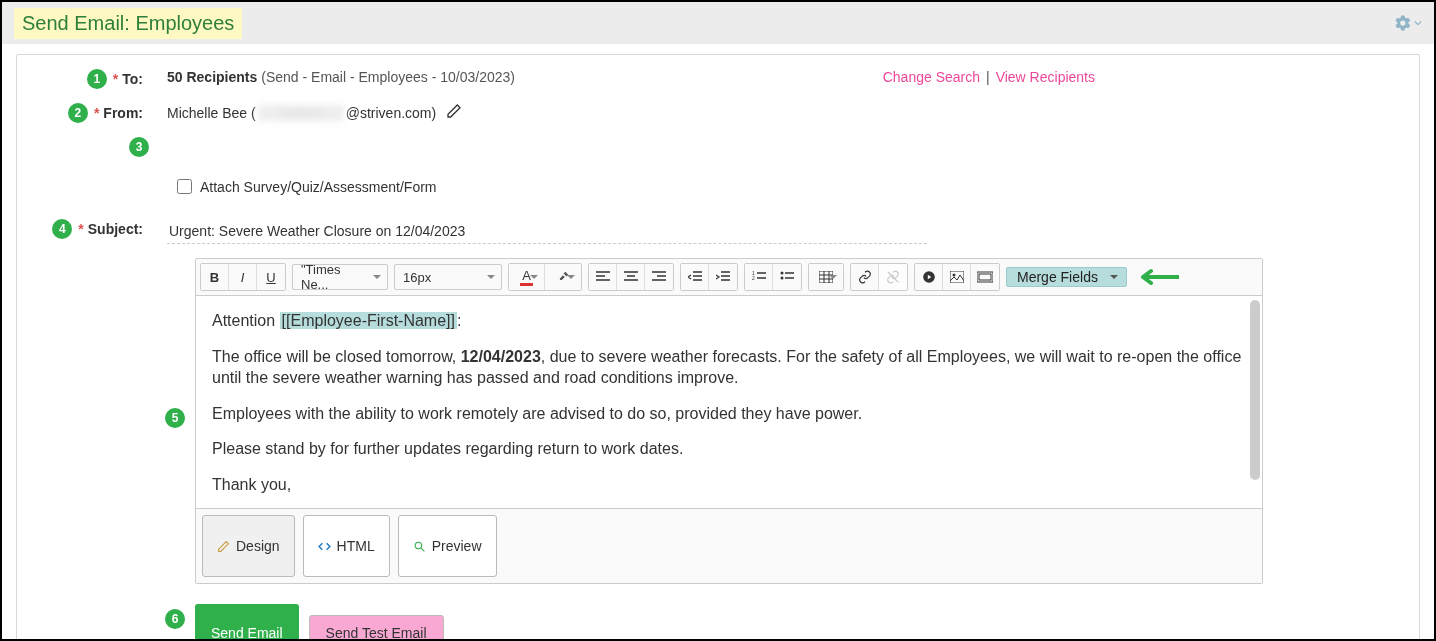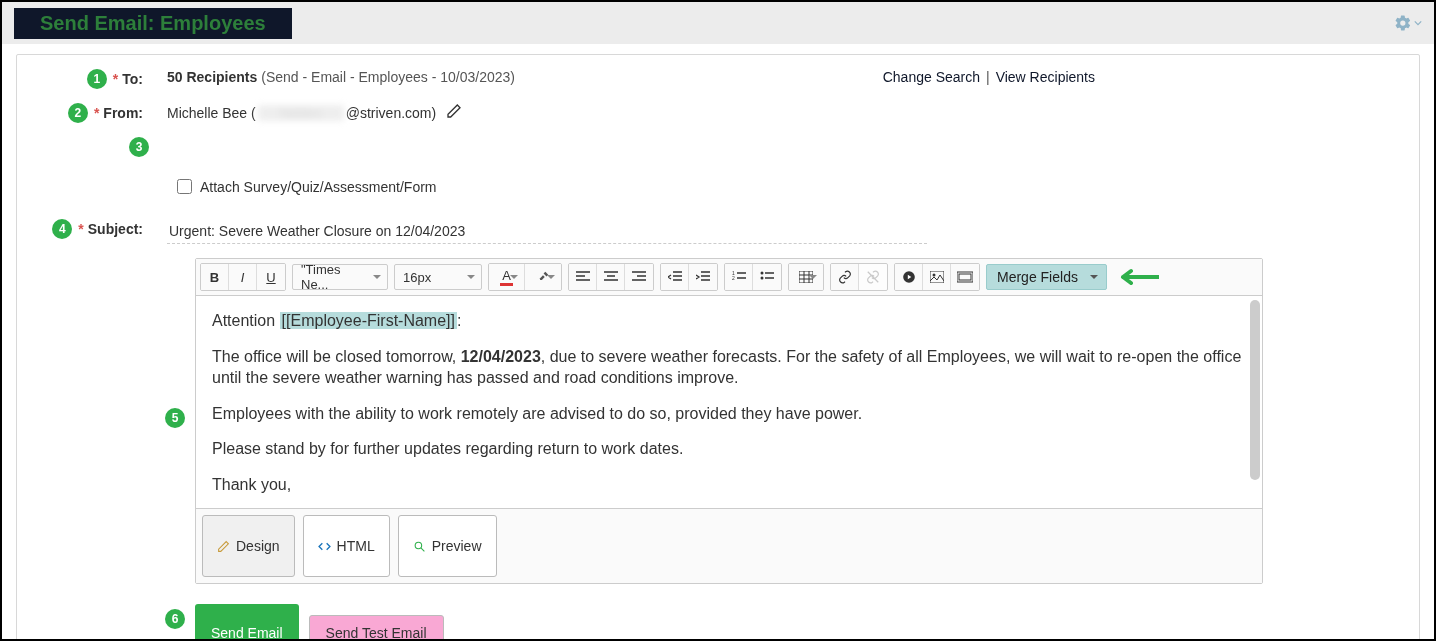--- a/index.html
+++ b/index.html
@@ -16,25 +16,25 @@
   }
   .topbar {
     background: #ececec;
     padding: 0 12px;
     height: 42px;
     display: flex;
     align-items: center;
     justify-content: space-between;
   }
   .title-hl {
-    background: #0f172a;
+    background: #fef9c3;
     color: #2d7f3a;
-    font-weight: 700;
+    font-weight: 400;
     font-size: 20px;
-    padding: 4px 26px;
+    padding: 4px 8px;
     display: inline-block;
   }
   .gear {
     color: #7fa9c0;
     display: flex;
     align-items: center;
     gap: 2px;
     cursor: pointer;
   }
   .panel {
@@ -53,21 +53,21 @@
     margin-right: 6px; flex: 0 0 20px;
   }
   .marker-col { width: 110px; display:flex; justify-content:flex-end; align-items:center; padding-right:6px;}
   .req { color: #d9534f; margin-right: 4px; font-weight:700;}
   .lbl { font-weight: 700; color: #333; text-align: right; }
   .val-col { flex: 1; display:flex; align-items:center; }
   .to-bold { font-weight: 700; margin-right:4px;}
   .to-rest { color: #555; }
   .right-links { position:absolute; right: 302px; top: 0; display: flex; align-items:center;}
   .row1 { position: relative; }
-  .link { color: #0f172a; cursor:pointer;}
+  .link { color: #ec4899; cursor:pointer;}
   .sep { margin: 0 6px; color:#555;}
   .edit-icon { margin-left: 10px; color:#444; cursor:pointer; }
   .blurred { filter: blur(3px); background:#eee; border-radius:3px; padding:0 22px; margin:0 2px; color:#ddd;}
   .chk { margin-right:8px; width:15px; height:15px;}
   .subject-input {
     border:none; border-bottom:1px dashed #ccc; width: 760px;
     font-size:14px; padding:4px 2px; outline:none; color:#333;
     font-family: inherit;
   }
   .editor-wrap { margin-left: 156px; border:1px solid #ccc; border-radius:2px; width: 1068px; position:relative;}
@@ -81,21 +81,21 @@
   .tbtn:last-child { border-right:none;}
   .tselect {
     height:26px; border:1px solid #ccc; background:#fafafa; padding:0 18px 0 8px;
     font-size:13px; cursor:pointer; display:flex; align-items:center; position:relative; border-radius:2px;
   }
   .tselect::after, .tbtn.dd::after {
     content:""; position:absolute; right:6px; top:50%; margin-top:-2px;
     border:4px solid transparent; border-top-color:#888;
   }
   .merge-btn {
-    background:#b6dcdc; border:1px solid #9cc; height:26px;
+    background:#b6dcdc; border:1px solid #9cc; height:20px;
     padding:0 28px 0 10px; font-size:14px; color:#222;
     display:flex; align-items:center; cursor:pointer; border-radius:2px; position:relative;
   }
   .merge-btn::after {
     content:""; position:absolute; right:8px; top:50%; margin-top:-2px;
     border:4px solid transparent; border-top-color:#555;
   }
   .arrow-ind {
     position:absolute; right:-52px; top:50%; transform:translateY(-50%);
   }
@@ -197,21 +197,21 @@
               <b>B</b>
             </div>
           <div class="tbtn">
               <i>I</i>
             </div>
           <div class="tbtn">
               <u>U</u>
             </div>
         </div>
         <div class="tselect" style="width:96px;">"Times Ne...</div>
-        <div class="tselect" style="width:88px;">16px</div>
+        <div class="tselect" style="width:108px;">16px</div>
         <div class="tgroup">
           <div class="tbtn dd" style="width:36px;">
               <span style="border-bottom:3px solid #d33; padding:0 2px;">A</span>
             </div>
           <div class="tbtn dd" style="width:36px;">
             <svg width="14" height="14" viewBox="0 0 24 24" fill="#555">
                 <path d="M7 14l5-5 3 3-5 5H7v-3z"></path>
                 <path d="M16 3l5 5-3 3-5-5 3-3z"></path>
               </svg>
           </div>

